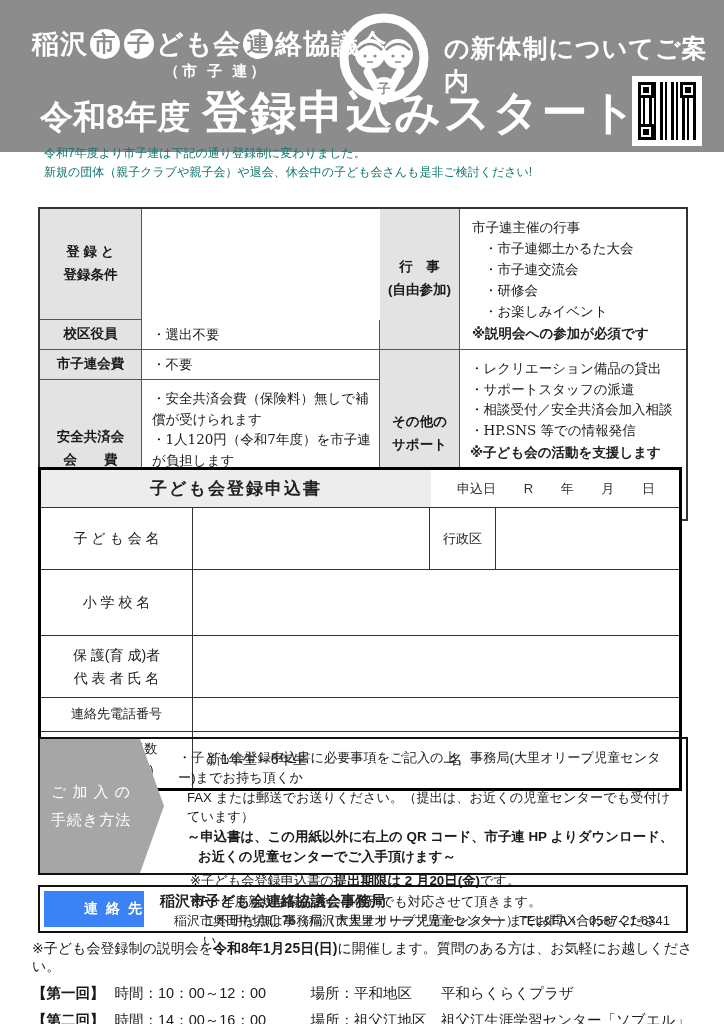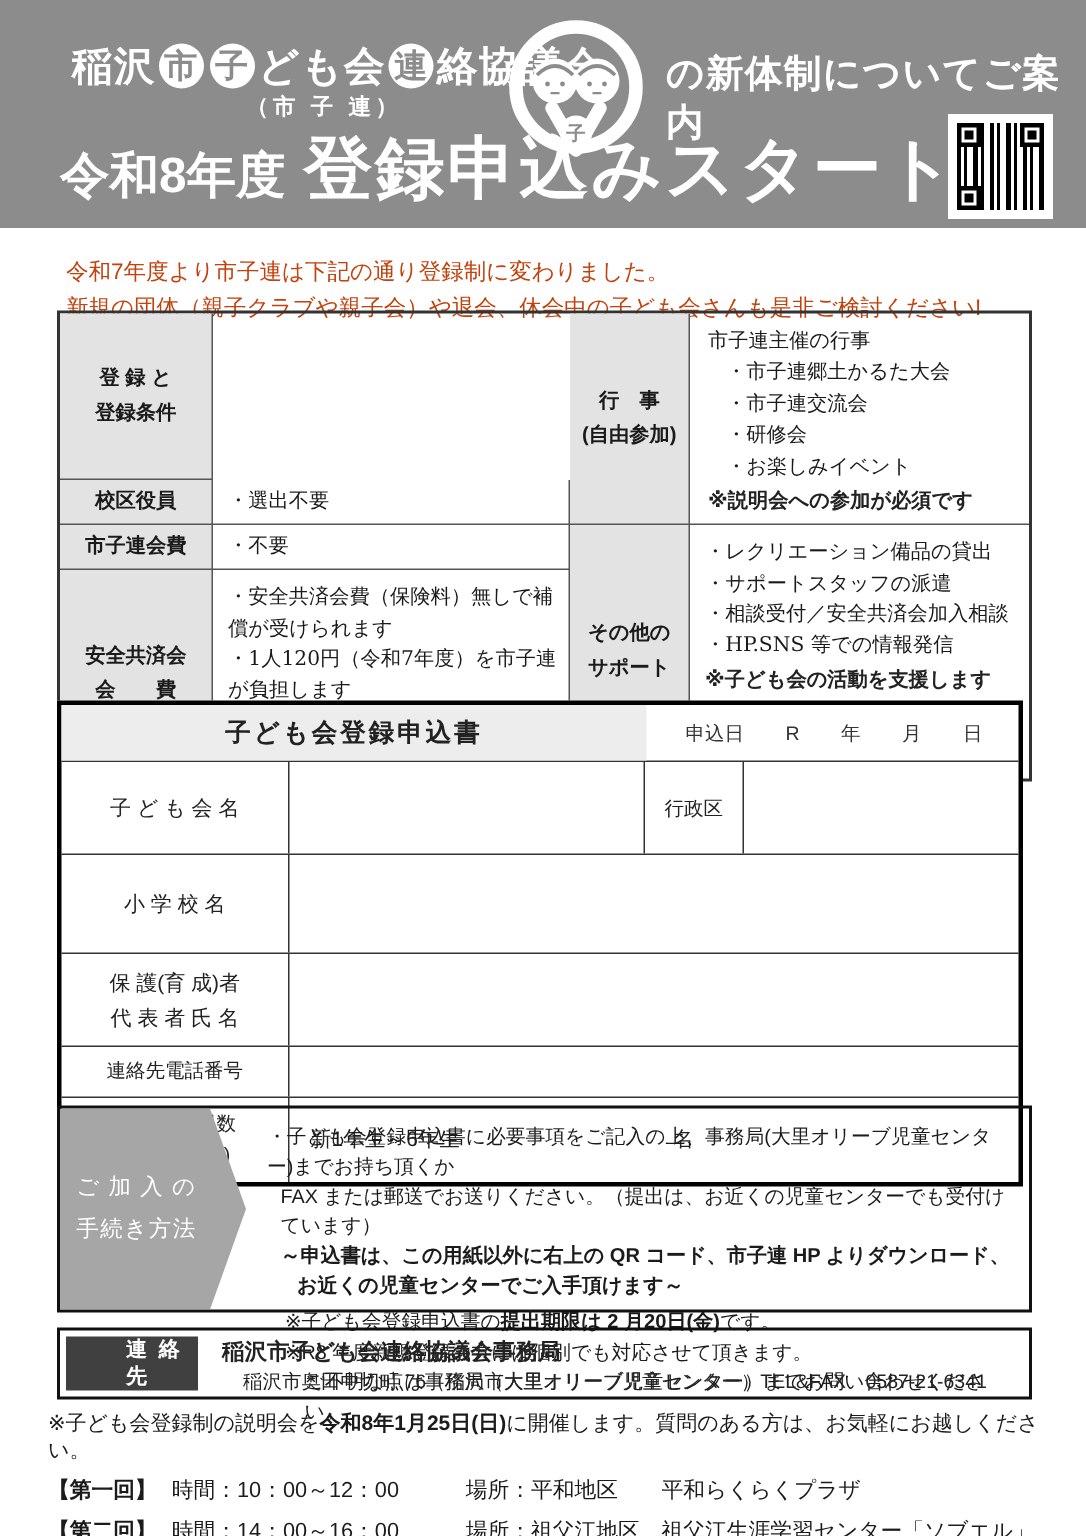--- a/index.html
+++ b/index.html
@@ -5,40 +5,40 @@
   * { margin:0; padding:0; box-sizing:border-box; }
   html,body { background:#fff; }
   body {
     width:724px; height:1024px; position:relative; overflow:hidden;
     font-family:"Liberation Sans","DejaVu Sans",sans-serif; color:#222;
   }
   .serif { font-family:"DejaVu Serif","Liberation Serif",serif; }
 
   
   .header { position:absolute; top:0; left:0; width:724px; height:152px; background:#8c8c8c; color:#fff; }
-  .org-line { position:absolute; left:48px; top:26px; display:flex; align-items:center; font-size:27px; font-weight:bold; letter-spacing:1px; }
+  .org-line { position:absolute; left:32px; top:26px; display:flex; align-items:center; font-size:27px; font-weight:bold; letter-spacing:1px; }
   .circ { display:inline-flex; align-items:center; justify-content:center; width:30px; height:30px; border-radius:50%; background:#fff; color:#8c8c8c; font-size:22px; font-weight:bold; margin:0 2px; }
   .org-sub { position:absolute; left:164px; top:62px; font-size:15px; letter-spacing:3px; font-weight:bold; }
   .logo { position:absolute; left:336px; top:12px; }
   .org-suffix { position:absolute; left:444px; top:32px; font-size:25px; font-weight:bold; letter-spacing:1px; }
   .title-line { position:absolute; left:40px; top:82px; display:flex; align-items:baseline; }
   .title-prefix { font-size:33px; font-weight:bold; }
   .title-main { font-size:46px; font-weight:800; margin-left:12px; letter-spacing:2px; }
   .qr-box { position:absolute; right:22px; top:76px; width:70px; height:70px; background:#fff; padding:6px; }
   .qr-noise { position:relative; width:58px; height:58px;
     background-image:
       repeating-linear-gradient(90deg,#000 0 3px,transparent 3px 5px,#000 5px 7px,transparent 7px 11px),
       repeating-linear-gradient(0deg,#fff 0 2px,transparent 2px 5px,#fff 5px 7px,transparent 7px 10px);
     background-color:#fff; }
   .fp { position:absolute; width:16px; height:16px; border:3px solid #000; background:#fff; }
   .fp::after { content:""; position:absolute; inset:2px; background:#000; }
   .fp.tl{ left:0; top:0; } .fp.tr{ right:0; top:0; } .fp.bl{ left:0; bottom:0; }
 
   
-  .intro { position:absolute; left:44px; top:170px; font-size:15px; line-height:1.6; color:#c2410c; }
+  .intro { position:absolute; left:44px; top:144px; font-size:12px; line-height:1.6; color:#0f766e; }
 
   
   .itable { position:absolute; left:38px; top:207px; width:650px; border:2px solid #333;
     display:grid; grid-template-columns:102px 1fr 80px 226px; grid-template-rows:auto 30px 30px auto; }
   .cell { border-right:1px solid #555; border-bottom:1px solid #555; }
   .lblcell { background:#e3e3e3; display:flex; flex-direction:column; align-items:center; justify-content:center; font-weight:bold; font-size:13.5px; line-height:1.7; color:#1a1a1a; }
   .c-reg-label { grid-area:1/1/2/2; }
   .c-reg       { grid-area:1/2/2/3; padding:6px 8px 5px; }
   .c-ev-label  { grid-area:1/3/3/4; }
   .c-ev        { grid-area:1/4/3/5; border-right:none; padding:8px 8px 6px 12px; }
@@ -80,21 +80,21 @@
     display:flex; flex-direction:column; align-items:center; justify-content:center; gap:5px; font-size:15px; font-weight:normal; letter-spacing:1px; padding-right:22px; }
   .p-ind1 { padding-left:9px; }
   .p-bold { font-weight:bold; font-size:13.4px; }
   .p-ind2 { padding-left:20px; }
   .p-star { padding-left:12px; margin-top:4px; }
   .p-star2 { padding-left:12px; }
   .p-ind3 { padding-left:25px; }
 
   
   .contact { position:absolute; left:38px; top:885px; width:650px; height:48px; border:2px solid #111; display:flex; padding:4px; }
-  .contact-label { width:88px; background:#404040; color:#fff; display:flex; align-items:center; justify-content:center; font-size:14px; font-weight:bold; letter-spacing:2px;padding-left:40px; }
+  .contact-label { width:100px; background:#3b82f6; color:#fff; display:flex; align-items:center; justify-content:center; font-size:14px; font-weight:bold; letter-spacing:2px;padding-left:40px; }
   .contact-body { padding:1px 0 0 16px; }
   .contact-name { font-size:15px; font-weight:bold; }
   .contact-addr { font-size:13px; padding-left:14px; margin-top:1px; color:#222; }
 
   
   .footer { position:absolute; left:32px; top:940px; width:668px; font-size:14px; color:#1b1b1b; }
   .fn-bold { font-weight:bold; }
   .session { display:flex; margin-top:8px; font-size:14.5px; }
   .s-label { font-weight:bold; }
   .s-time { margin-left:10px; width:196px; }

